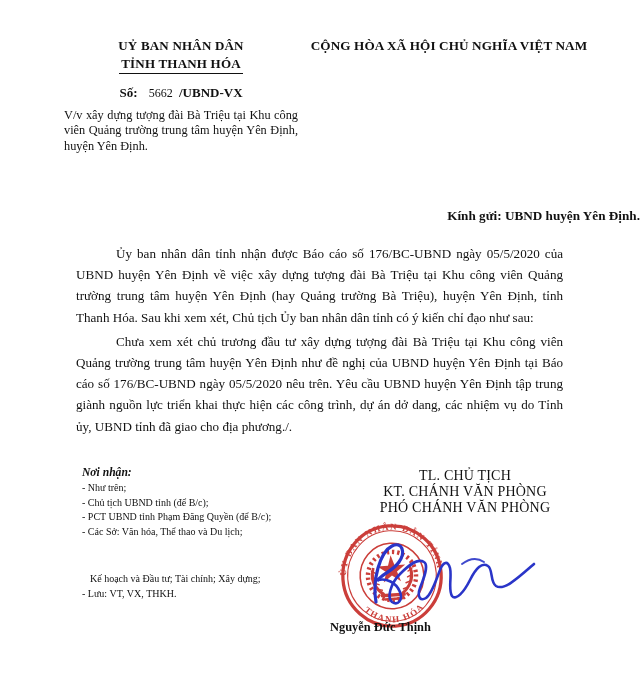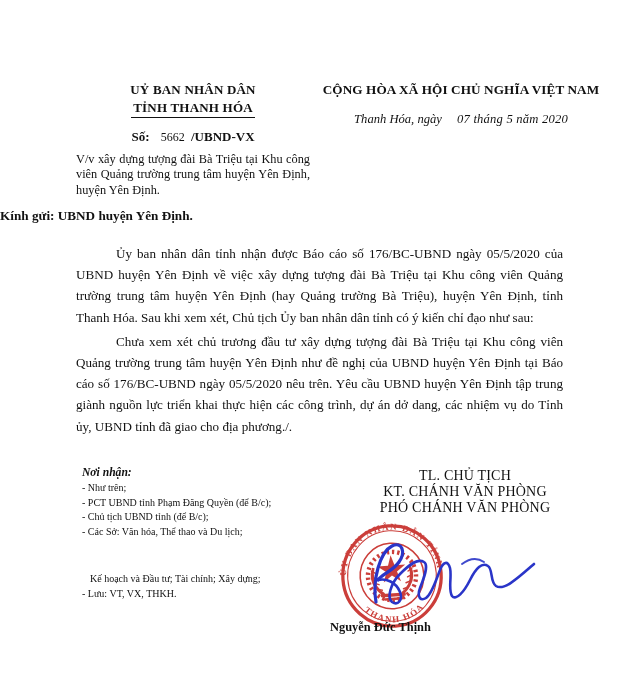--- a/index.html
+++ b/index.html
@@ -20,24 +20,23 @@
   .page {
     position: absolute;
     inset: 0;
     background: #ffffff;
   }
 
   
   .header {
     position: absolute;
     top: 38px;
-    left: 16px;
+    left: 4px;
     width: 524px;
     height: 150px;
-    margin-top: 44px;
   }
   .hdr-left {
     position: absolute;
     left: 58px;
     top: 0;
     width: 238px;
     text-align: center;
   }
   .hdr-left .org1,
   .hdr-left .org2 {
@@ -105,21 +104,21 @@
   }
   .date-line .d-place { margin-right: 12px; }
   .date-line .d-val { letter-spacing: 0.2px; }
 
   
   .recipient {
     position: absolute;
     top: 208px;
     left: 0;
     width: 640px;
-    text-align: left;
+    text-align: right;
     font-size: 13.2px;
     font-weight: bold;
   }
   .body {
     position: absolute;
     top: 243px;
     left: 76px;
     width: 487px;
   }
   .body p {
@@ -218,41 +217,37 @@
         <span class="lbl">Số:</span>
         <span class="val">5662</span>
         <span class="suffix">/UBND-VX</span>
       </div>
 
       <div class="subject">V/v xây dựng tượng đài Bà Triệu tại Khu công viên Quảng trường trung tâm huyện Yên Định, huyện Yên Định.</div>
     </div>
 
     <div class="hdr-right">
       <div class="nation">CỘNG HÒA XÃ HỘI CHỦ NGHĨA VIỆT NAM</div>
-      <div class="date-line">
-        <span class="d-place">Thanh Hóa, ngày</span>
-        <span class="d-val">07 tháng 5 năm 2020</span>
-      </div>
     </div>
   </div>
 
   <div class="recipient">Kính gửi: UBND huyện Yên Định.</div>
 
   <div class="body">
     <p>Ủy ban nhân dân tỉnh nhận được Báo cáo số 176/BC-UBND ngày 05/5/2020 của UBND huyện Yên Định về việc xây dựng tượng đài Bà Triệu tại Khu công viên Quảng trường trung tâm huyện Yên Định (hay Quảng trường Bà Triệu), huyện Yên Định, tỉnh Thanh Hóa. Sau khi xem xét, Chủ tịch Ủy ban nhân dân tỉnh có ý kiến chỉ đạo như sau:</p>
     <p>Chưa xem xét chủ trương đầu tư xây dựng tượng đài Bà Triệu tại Khu công viên Quảng trường trung tâm huyện Yên Định như đề nghị của UBND huyện Yên Định tại Báo cáo số 176/BC-UBND ngày 05/5/2020 nêu trên. Yêu cầu UBND huyện Yên Định tập trung giành nguồn lực triển khai thực hiện các công trình, dự án dở dang, các nhiệm vụ do Tỉnh ủy, UBND tỉnh đã giao cho địa phương./.</p>
   </div>
 
   <div class="footer">
 
     <div class="noinhan">
       <div class="nn-title">Nơi nhận:</div>
       <div class="nn-item">- Như trên;</div>
+      <div class="nn-item">- Chủ tịch UBND tỉnh (để B/c);</div>
       <div class="nn-item">- PCT UBND tỉnh Phạm Đăng Quyền (để B/c);</div>
-      <div class="nn-item">- Chủ tịch UBND tỉnh (để B/c);</div>
       <div class="nn-item">- Các Sở: Văn hóa, Thể thao và Du lịch;</div>
       <div class="nn-item cont">Kế hoạch và Đầu tư; Tài chính; Xây dựng;</div>
       <div class="nn-item">- Lưu: VT, VX, THKH.</div>
     </div>
 
     <div class="signblock">
       <div class="s-line">TL. CHỦ TỊCH</div>
       <div class="s-line">KT. CHÁNH VĂN PHÒNG</div>
       <div class="s-line">PHÓ CHÁNH VĂN PHÒNG</div>
     </div>

